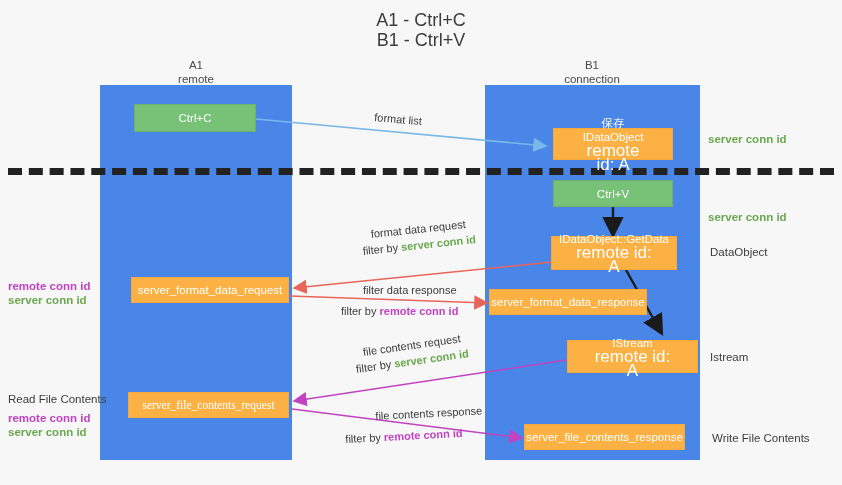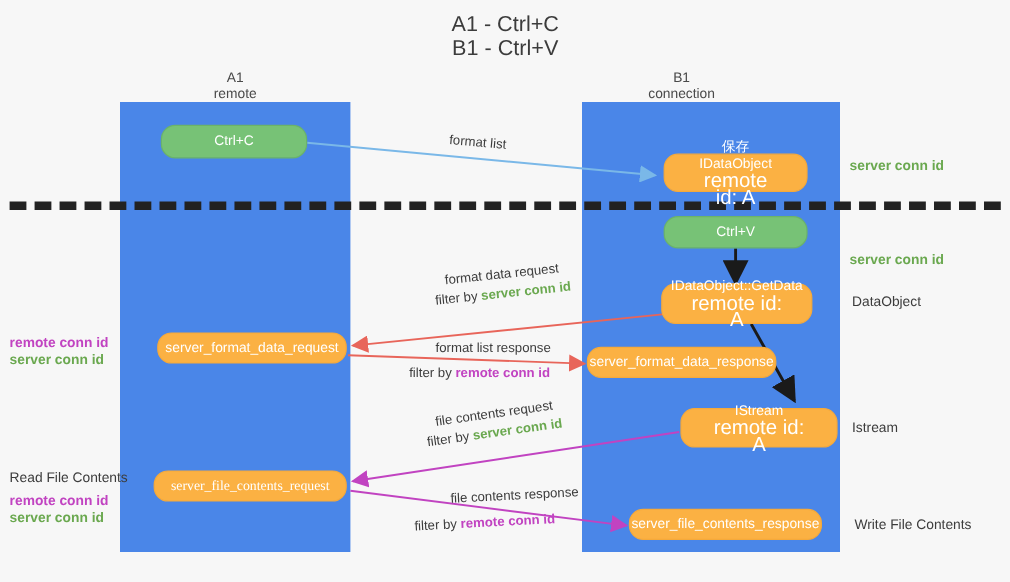--- a/index.html
+++ b/index.html
@@ -33,21 +33,20 @@
     position:absolute;left:8px;top:168px;width:826px;height:0;
     border-top:7px dashed #222222;
   }
 
   
   .node{
     position:absolute;box-sizing:border-box;
     display:flex;flex-direction:column;align-items:center;justify-content:center;
     color:#ffffff;font-size:11.5px;line-height:14px;text-align:center;
     padding:3px 24px;
-    border-radius:12px;
   }
   .node.green{background:#77c276;border:1px solid #6bb36a;}
   .node.orange{background:#fbb143;border:1px solid #f5a93a;align-items:center;}
   .node .l2{font-size:17px;}
 
   
   .annot{position:absolute;font-size:11.5px;line-height:14px;}
   .annot.plain{color:#3c3c3c;}
   .green-t{color:#6aa84f;font-weight:bold;}
   .purple-t{color:#c143c1;font-weight:bold;}
@@ -69,21 +68,21 @@
 
   <div class="title">
     <div>A1 - Ctrl+C</div>
     <div>B1 - Ctrl+V</div>
   </div>
 
   <div class="lane-head" style="left:126px;top:58px;width:140px;">
     <div>A1</div>
     <div>remote</div>
   </div>
-  <div class="lane-head" style="left:498px;top:58px;width:140px;">
+  <div class="lane-head" style="left:522px;top:58px;width:140px;">
     <div>B1</div>
     <div>connection</div>
   </div>
 
   <div class="lane" id="lane-a"></div>
   <div class="lane" id="lane-b"></div>
 
   <svg class="wires">
     <defs>
       <marker id="ar-blue" markerWidth="9" markerHeight="9" refX="8" refY="4.5" orient="auto">
@@ -157,21 +156,21 @@
   </div>
 
   <div class="elabel rot" style="left:375px;top:110px;transform:rotate(5deg);">format list</div>
 
   <div class="elabel rot" style="left:370px;top:227px;transform:rotate(-6deg);">format data request</div>
 
   <div class="elabel rot" style="left:362px;top:244px;transform:rotate(-6deg);">
     <span>filter by </span><span class="green-t">server conn id</span>
   </div>
 
-  <div class="elabel" style="left:363px;top:283px;">format list response</div>
+  <div class="elabel" style="left:363px;top:283px;">filter data response</div>
 
   <div class="elabel" style="left:341px;top:304px;">
     <span>filter by </span><span class="purple-t">remote conn id</span>
   </div>
 
   <div class="elabel rot" style="left:362px;top:345px;transform:rotate(-8deg);">file contents request</div>
 
   <div class="elabel rot" style="left:355px;top:362px;transform:rotate(-8deg);">
     <span>filter by </span><span class="green-t">server conn id</span>
   </div>

